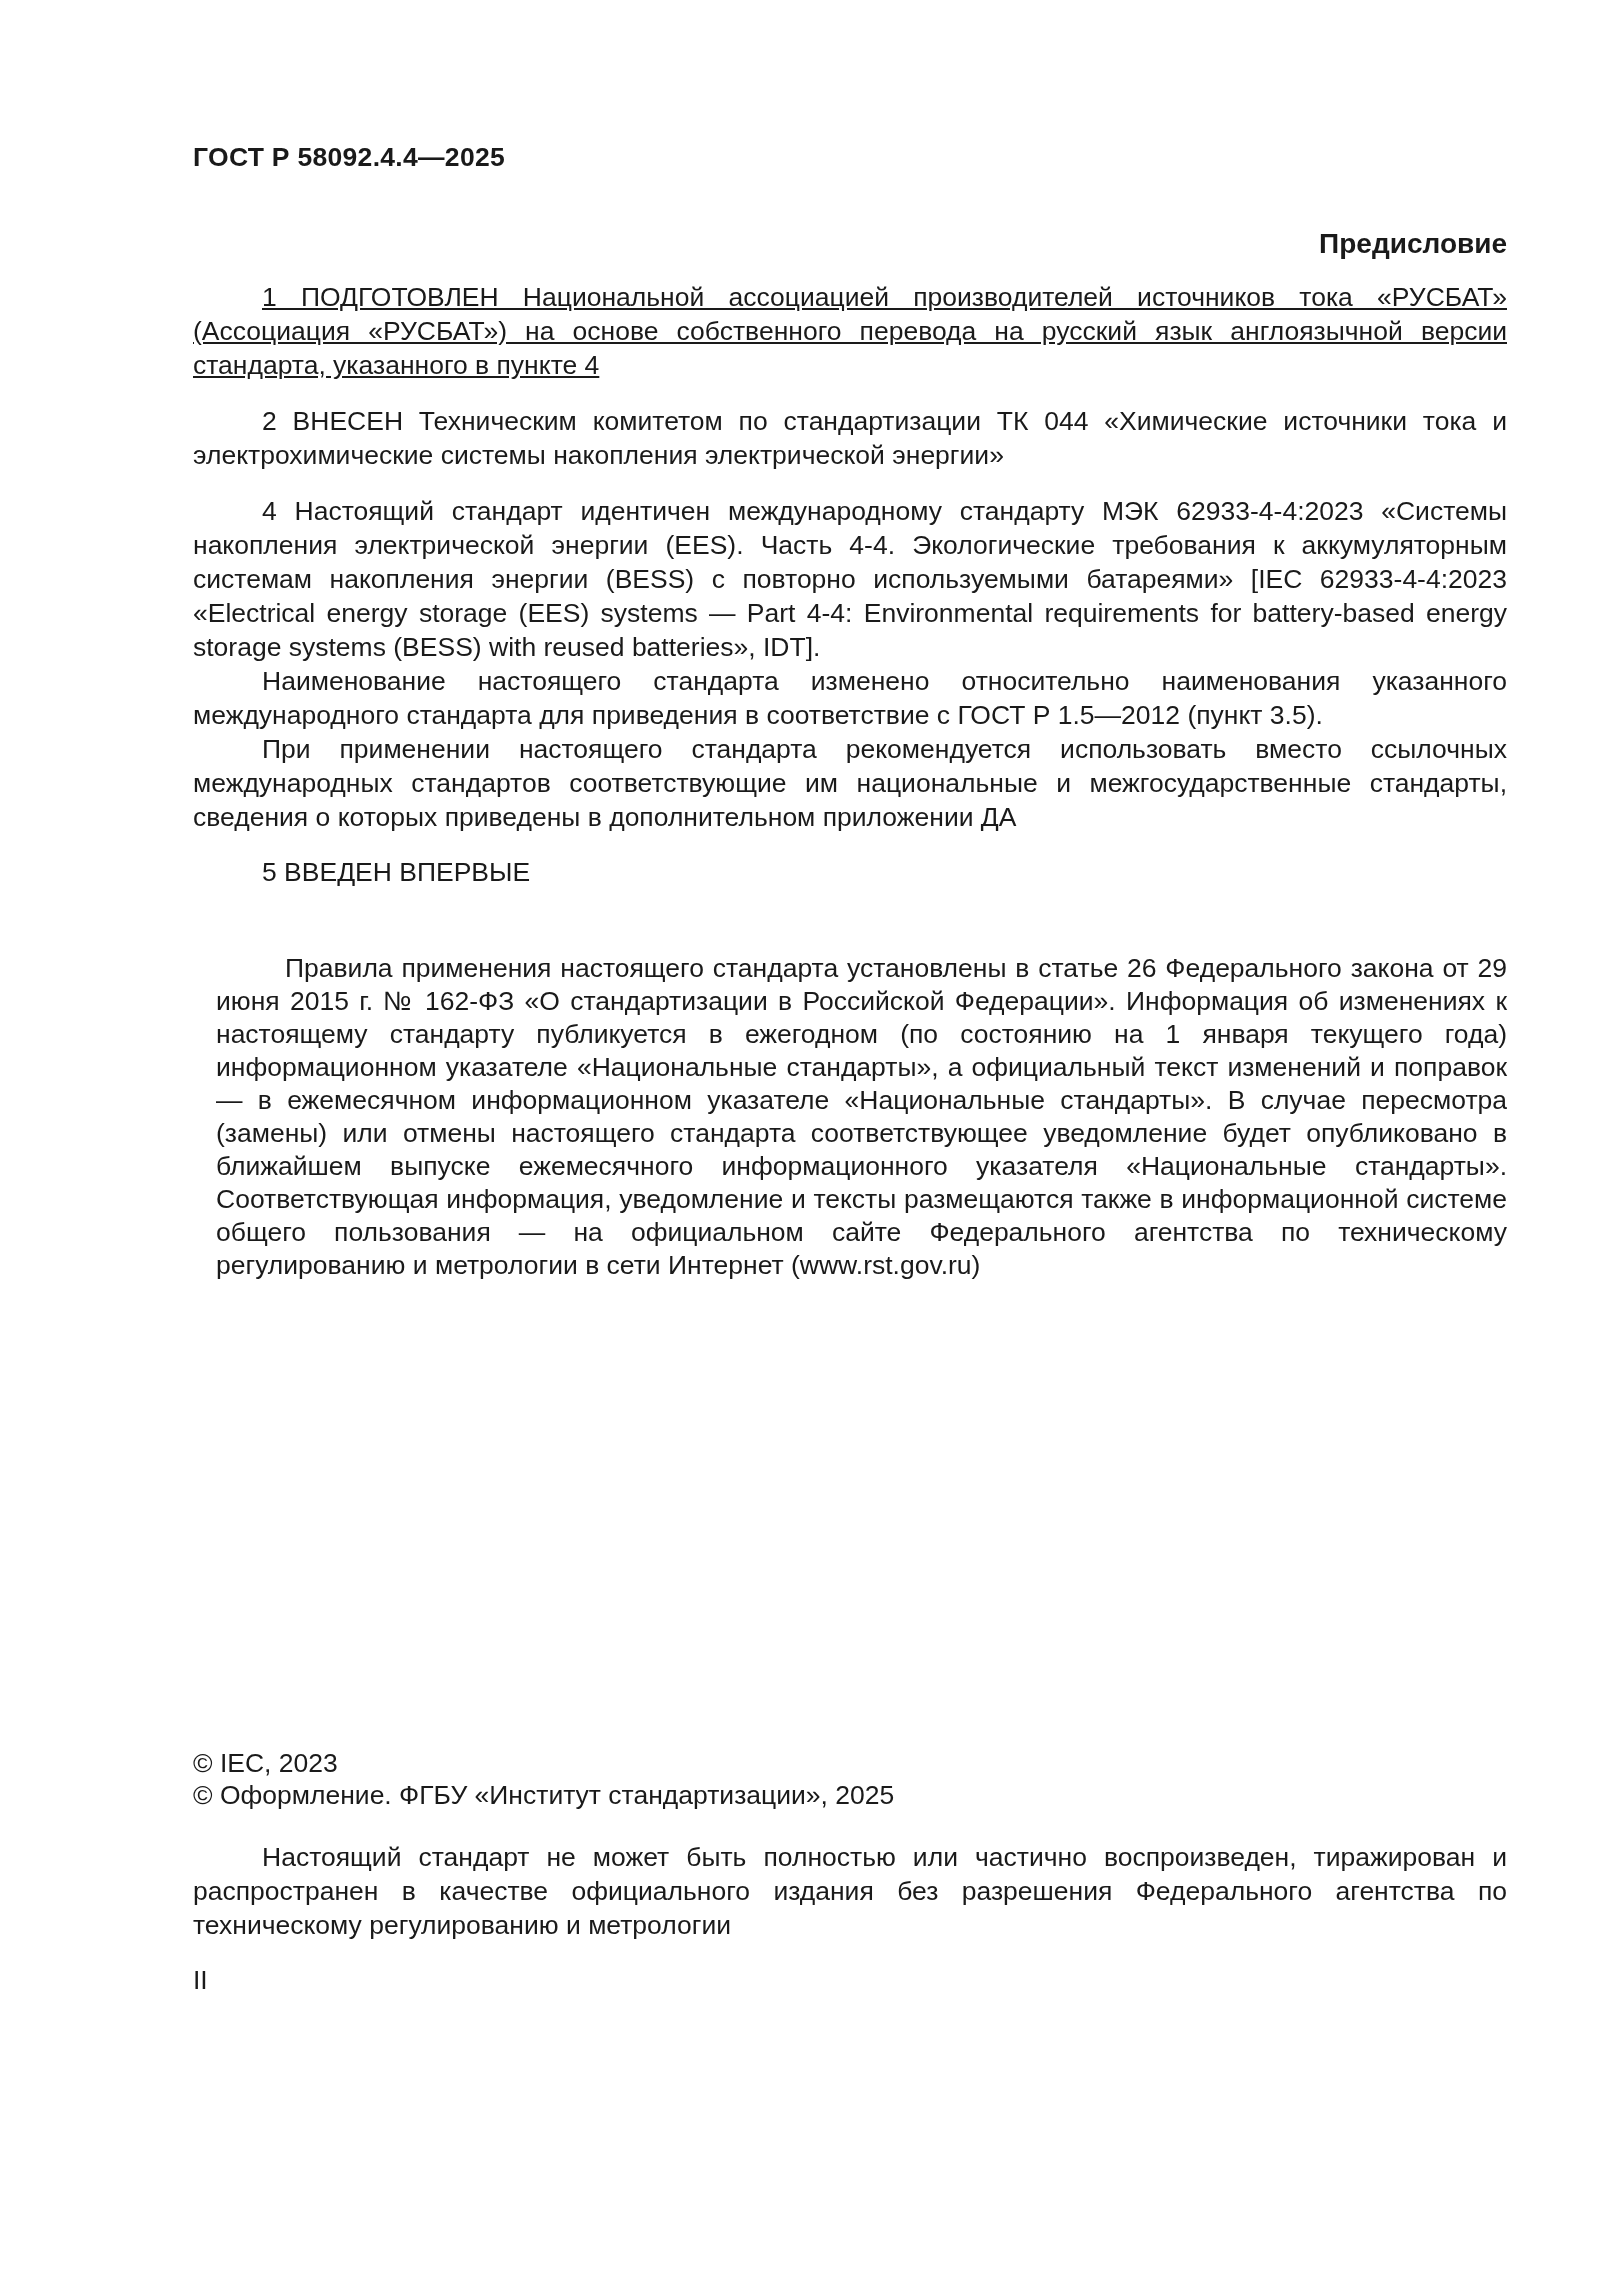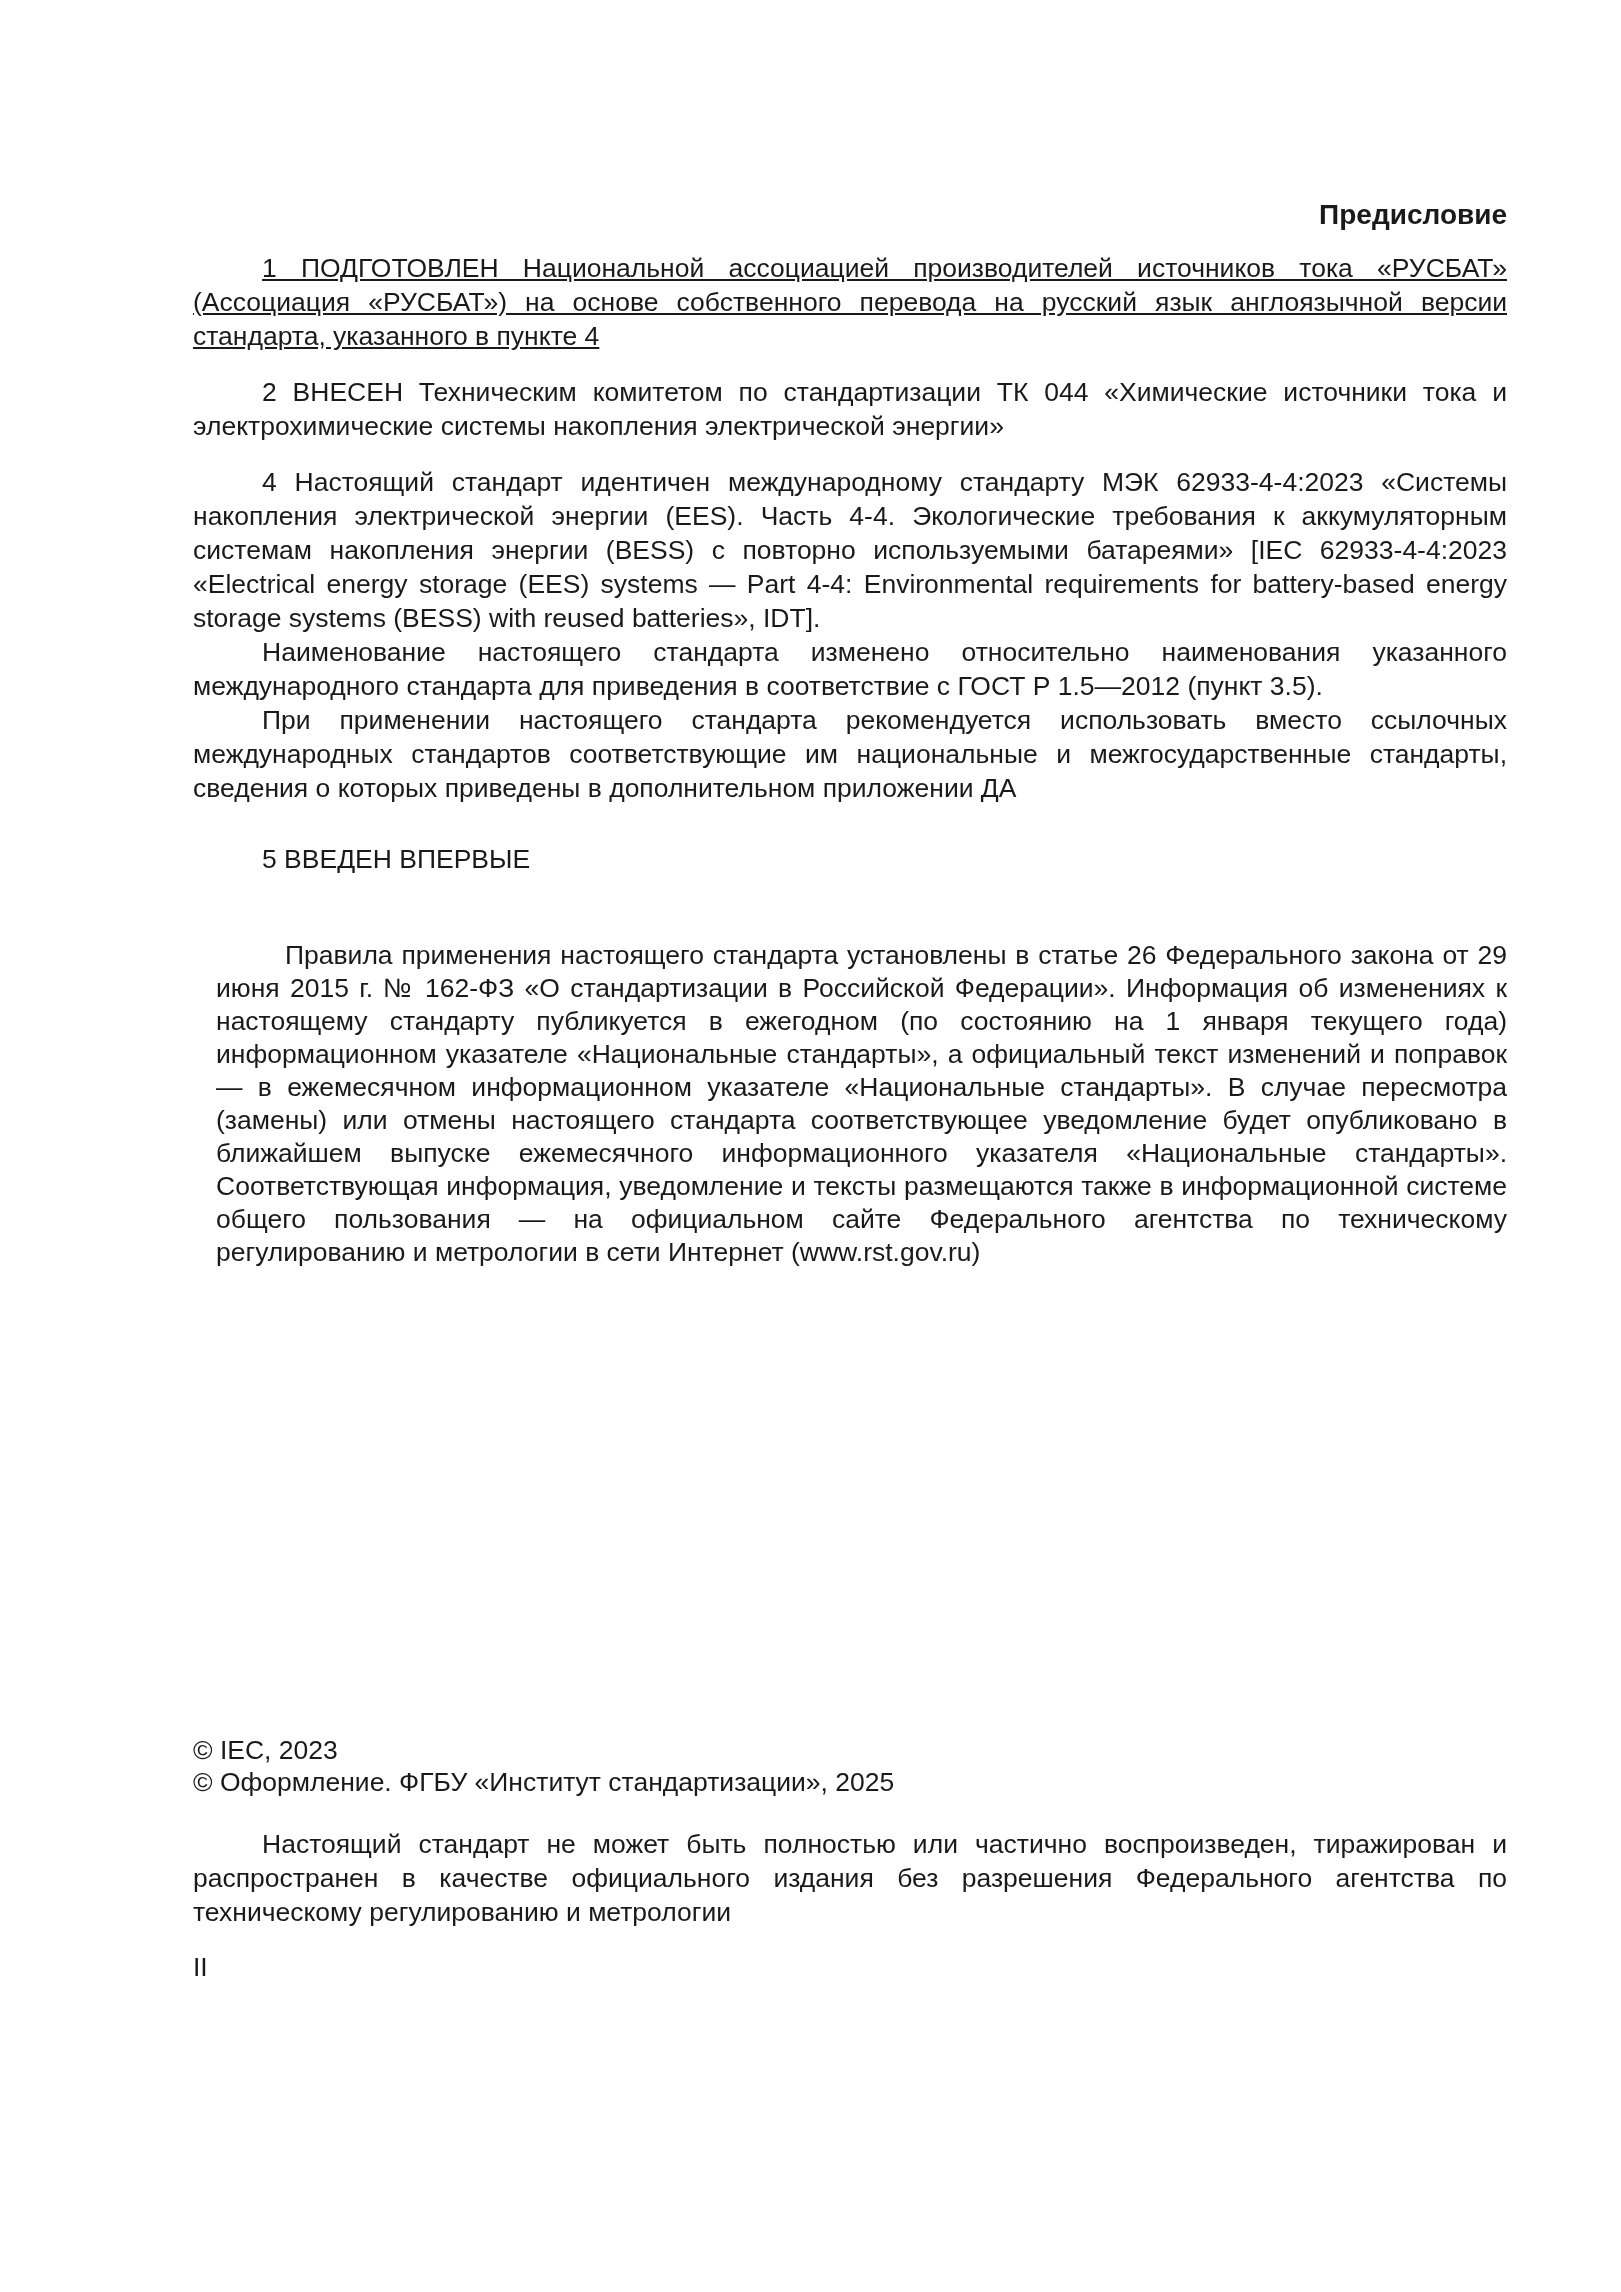--- a/index.html
+++ b/index.html
@@ -35,21 +35,21 @@
   }
   p.body-par {
     font-size: 26.5px;
     line-height: 34px;
     text-align: justify;
     text-indent: 69px;
   }
   p.par-gap { margin-top: 22px; }
   p.first-gap { margin-top: 19px; text-decoration: underline; }
   p.no-gap { margin-top: 0; }
-  p.item5 { margin-top: 37px; }
+  p.item5 { margin-top: 21px; }
   .legal-note {
     margin-top: 63px;
     font-size: 26.5px;
     line-height: 33px;
     text-align: justify;
     text-indent: 69px;
     margin-left: 23px;
   }
   .big-spacer { height: 465px; }
   .copyright {
@@ -65,20 +65,21 @@
     font-size: 26.5px;
     line-height: 32px;
     text-indent: 0;
   }
 </style>
 </head>
 <body>
 
 <div class="page">
 
+  <div class="doc-code">ГОСТ Р 58092.4.4—2025</div>
 
   <h1 class="fw-title">Предисловие</h1>
 
   <p class="body-par first-gap">1 ПОДГОТОВЛЕН Национальной ассоциацией производителей источников тока «РУСБАТ» (Ассоциация «РУСБАТ») на основе собственного перевода на русский язык англоязычной версии стандарта, указанного в пункте 4</p>
 
   <p class="body-par par-gap">2 ВНЕСЕН Техническим комитетом по стандартизации ТК 044 «Химические источники тока и электрохимические системы накопления электрической энергии»</p>
 
 
   <p class="body-par par-gap">4 Настоящий стандарт идентичен международному стандарту МЭК 62933-4-4:2023 «Системы накопления электрической энергии (EES). Часть 4-4. Экологические требования к аккумуляторным системам накопления энергии (BESS) с повторно используемыми батареями» [IEC 62933-4-4:2023 «Electrical energy storage (EES) systems — Part 4-4: Environmental requirements for battery-based energy storage systems (BESS) with reused batteries», IDT].</p>
 

